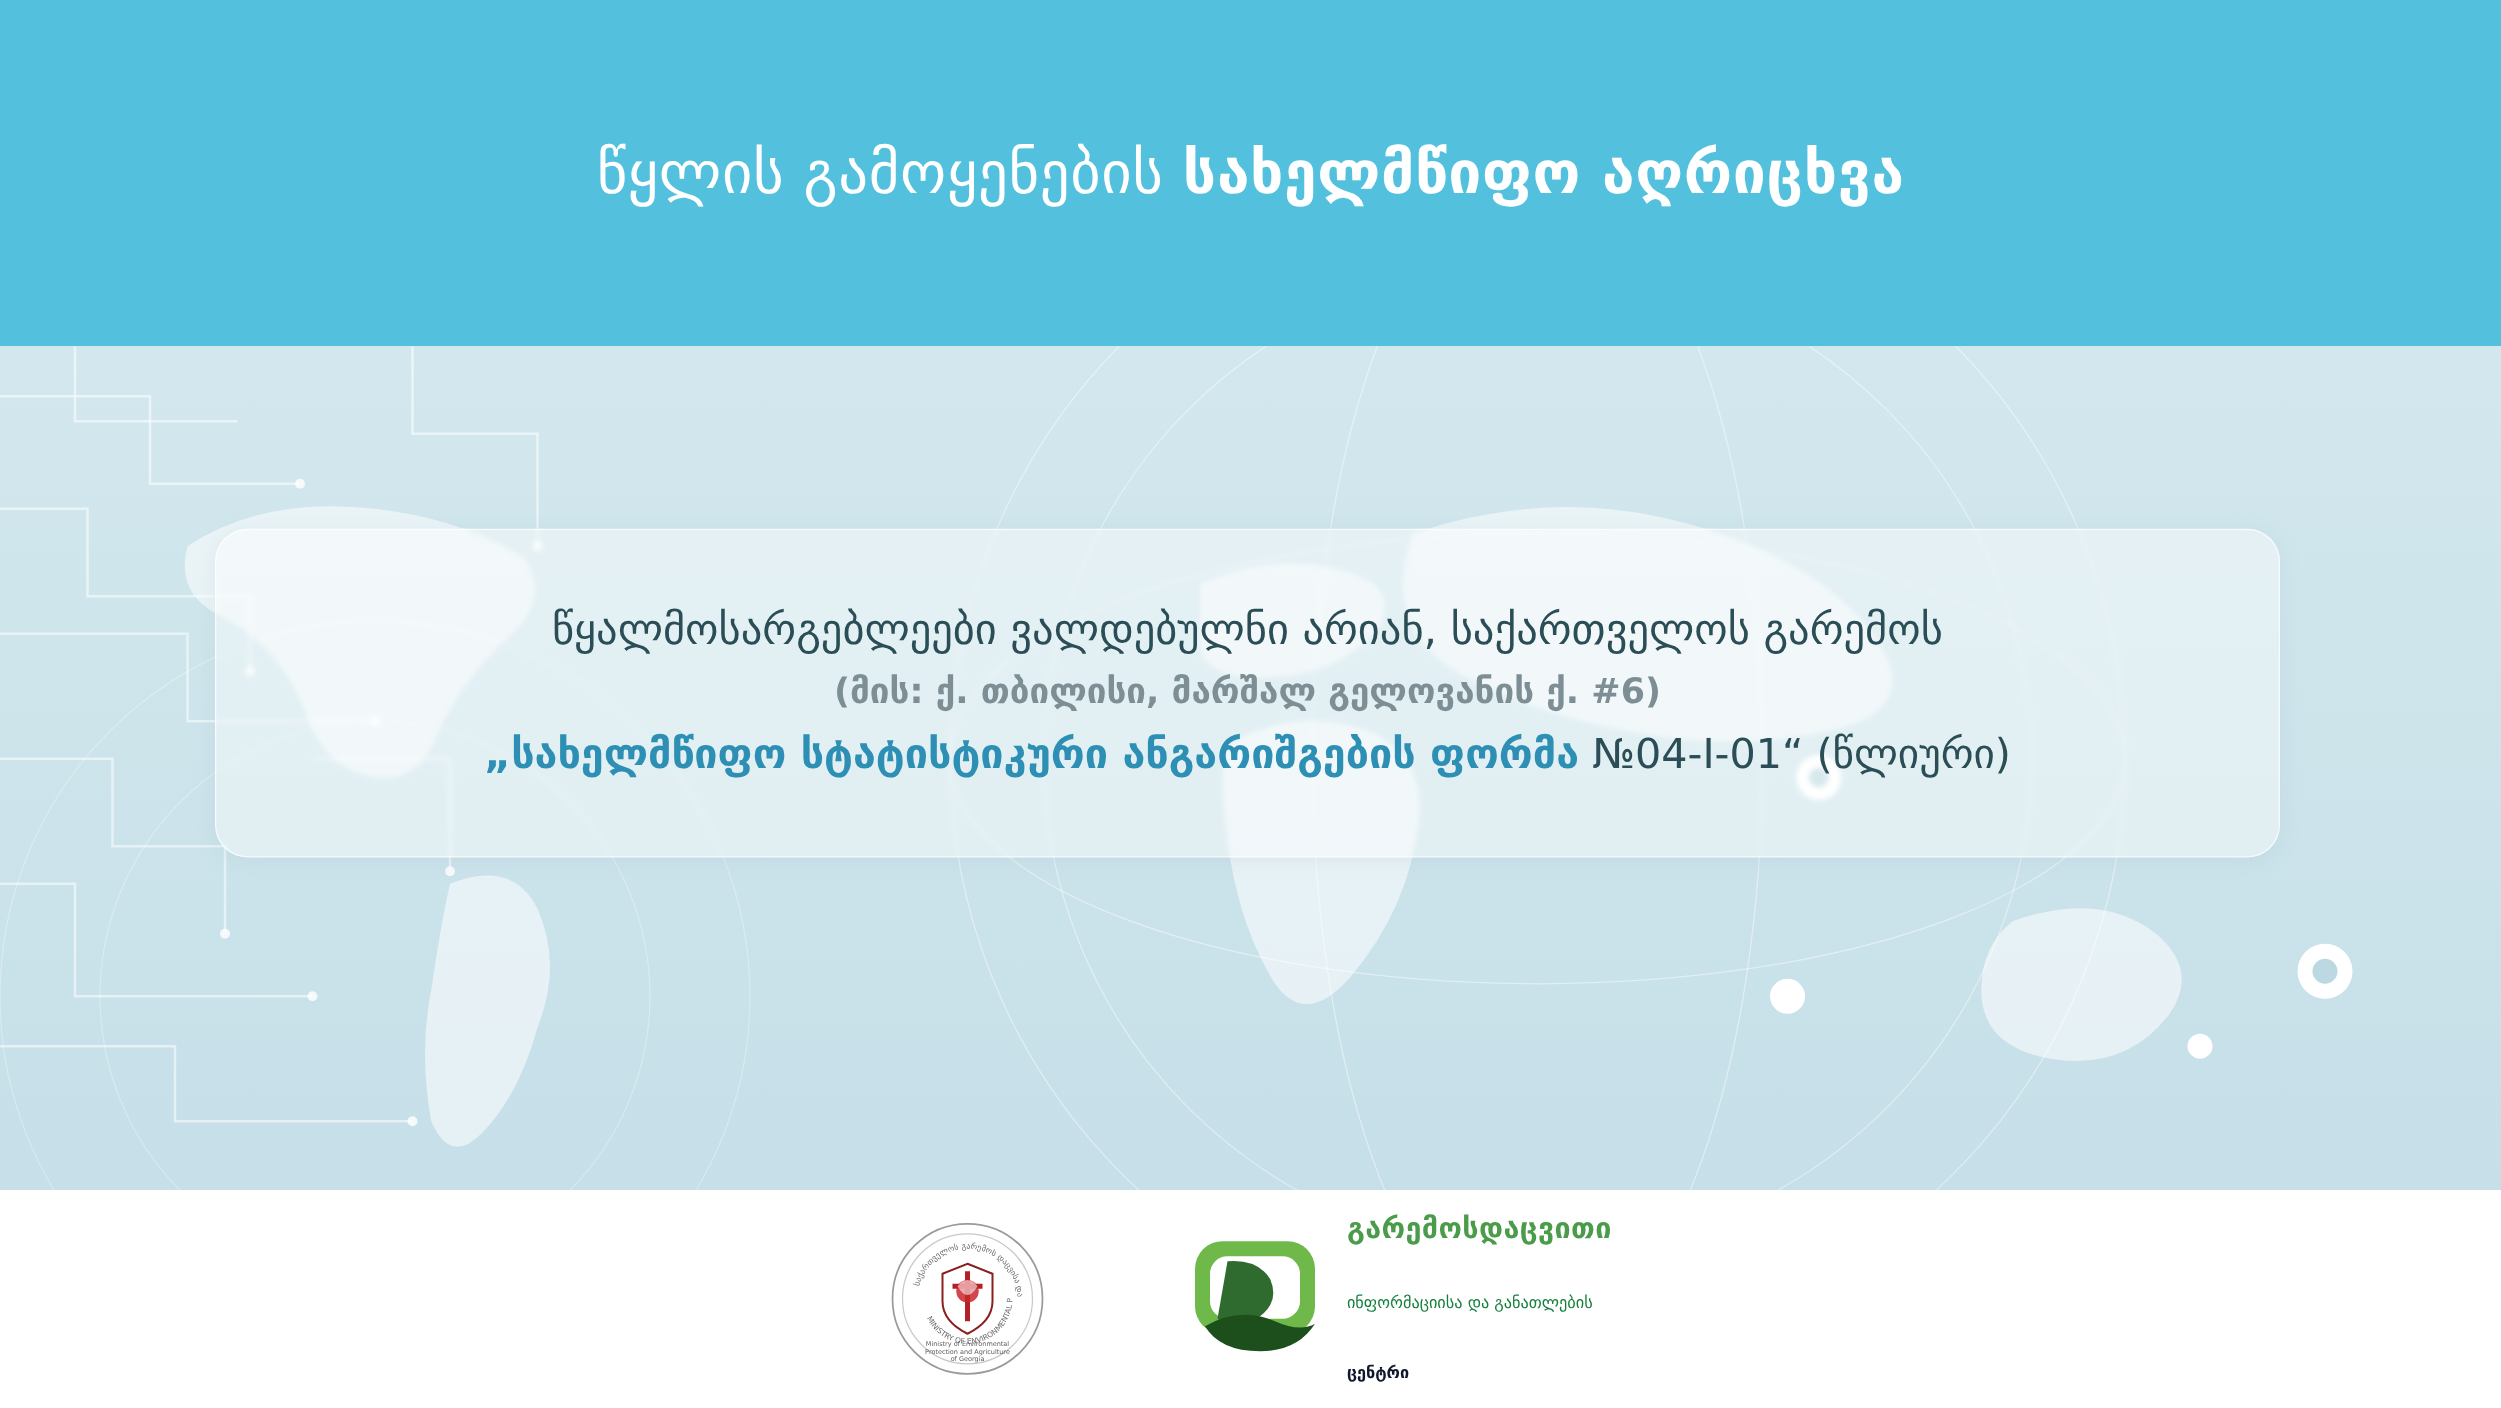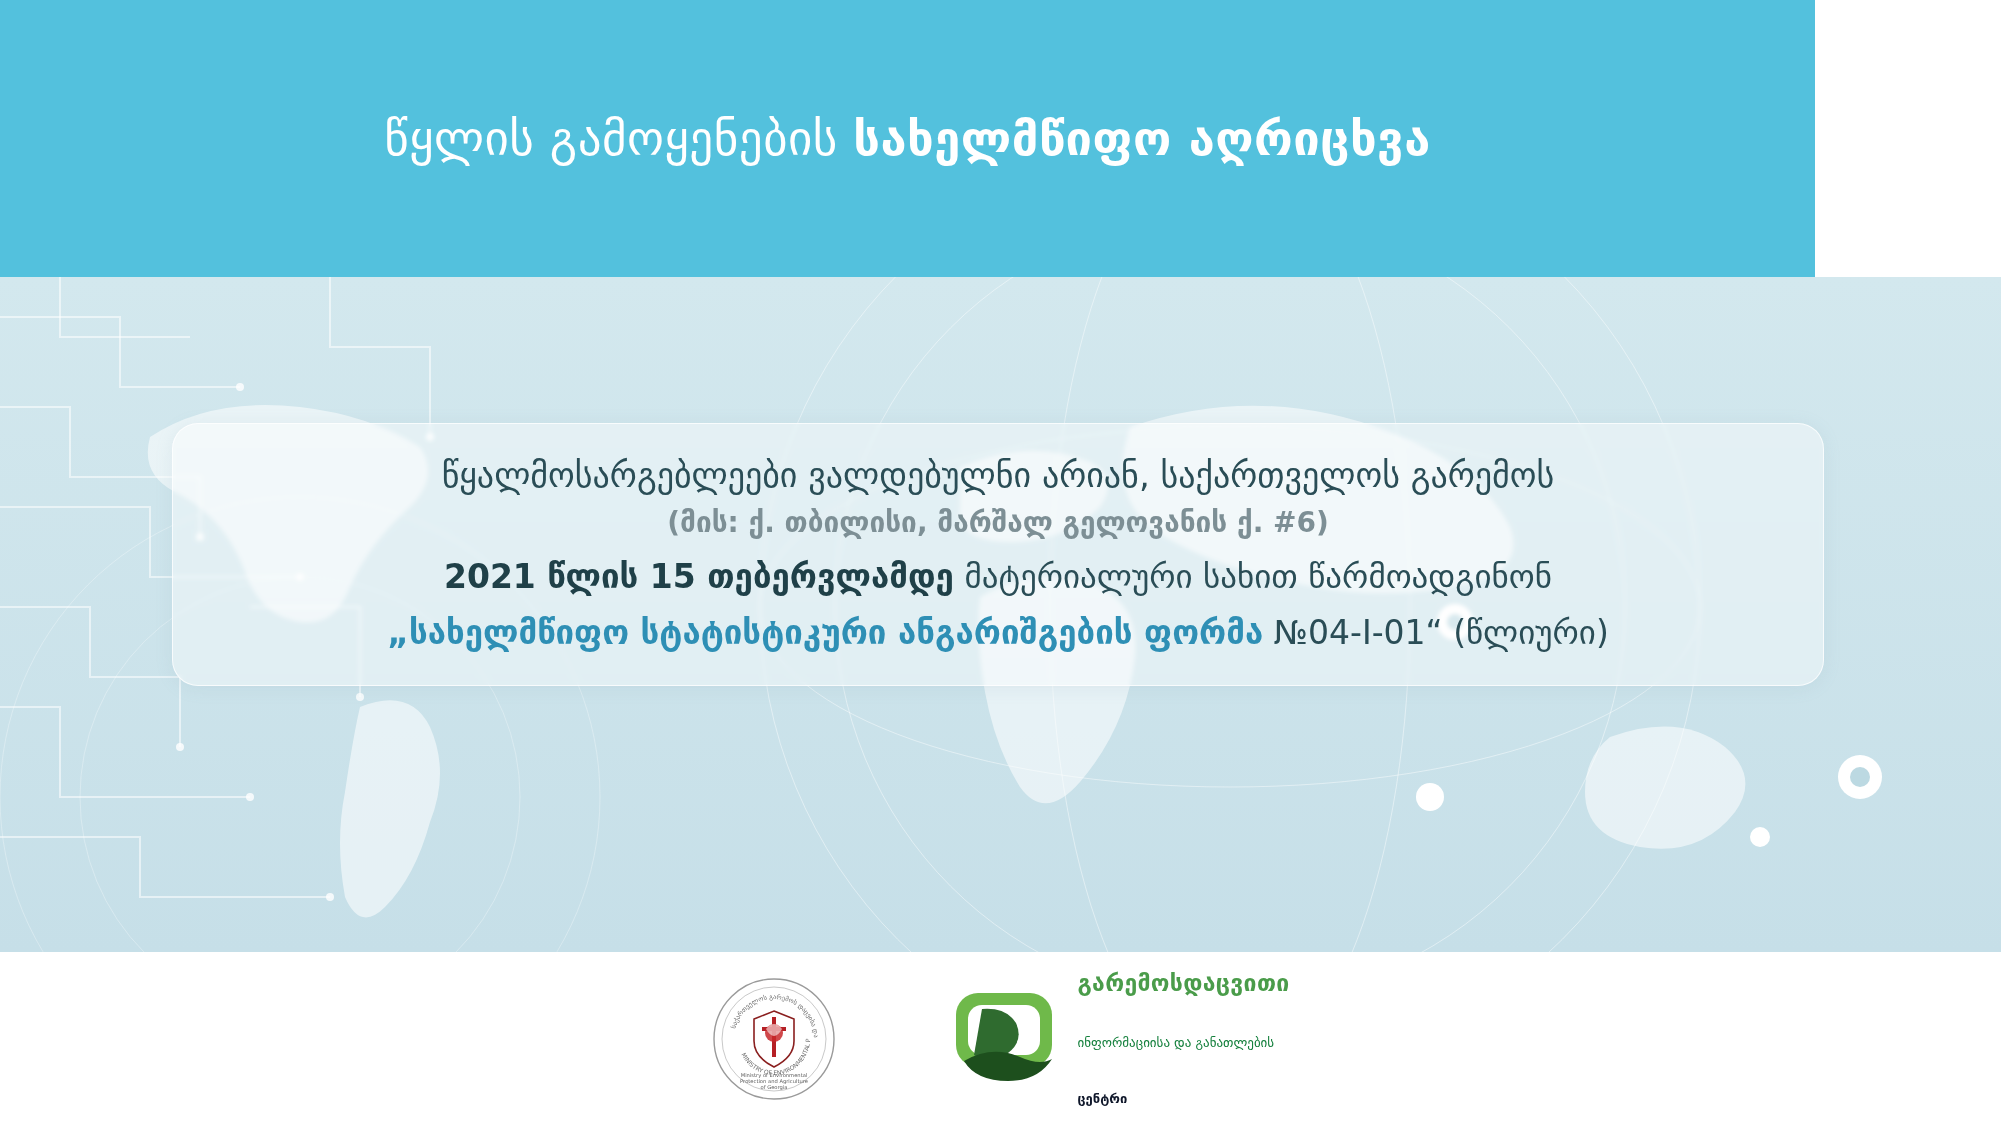--- a/index.html
+++ b/index.html
@@ -5,21 +5,21 @@
   * { margin:0; padding:0; box-sizing:border-box; }
   html, body {
     width:2001px; height:1126px;
     font-family:"DejaVu Sans","Liberation Sans",sans-serif;
     background:#ffffff; overflow:hidden;
   }
   .page { position:relative; width:2001px; height:1126px; overflow:hidden; background:#ffffff; }
 
   
   .header {
-    position:absolute; left:0; top:0; width:1815px; height:277px;
+    position:absolute; left:0; top:0; width:2001px; height:277px;
     background:#53c1dd;
     display:flex; align-items:center; justify-content:center;
   }
   .header-title {
     color:#ffffff;
     font-size:47px;
     letter-spacing:0.5px;
     white-space:nowrap;
     text-align:center;
   }
@@ -151,21 +151,20 @@
         <circle cx="1430" cy="520" r="14" fill="#ffffff"></circle>
         <circle cx="1760" cy="560" r="10" fill="#ffffff"></circle>
       </g>
     </svg>
   </div>
 
   <div class="card">
     <div class="card-inner">
       <div class="line1">წყალმოსარგებლეები ვალდებულნი არიან, საქართველოს გარემოს</div>
       <div class="line3">(მის: ქ. თბილისი, მარშალ გელოვანის ქ. #6)</div>
-      <div class="line4"><span class="bold">2021 წლის 15 თებერვლამდე</span><span> მატერიალური სახით წარმოადგინონ</span></div>
       <div class="line5"><span class="accent">„სახელმწიფო სტატისტიკური ანგარიშგების ფორმა</span><span> №04-I-01“ (წლიური)</span></div>
     </div>
   </div>
 
   <div class="footer">
 
     <div class="logo-gov">
       <svg viewBox="0 0 124 124" width="124" height="124">
         <circle cx="62" cy="62" r="60" fill="#ffffff" stroke="#9a9a9a" stroke-width="1.4"></circle>
         <circle cx="62" cy="62" r="52" fill="#ffffff" stroke="#c9c9c9" stroke-width="1"></circle>

